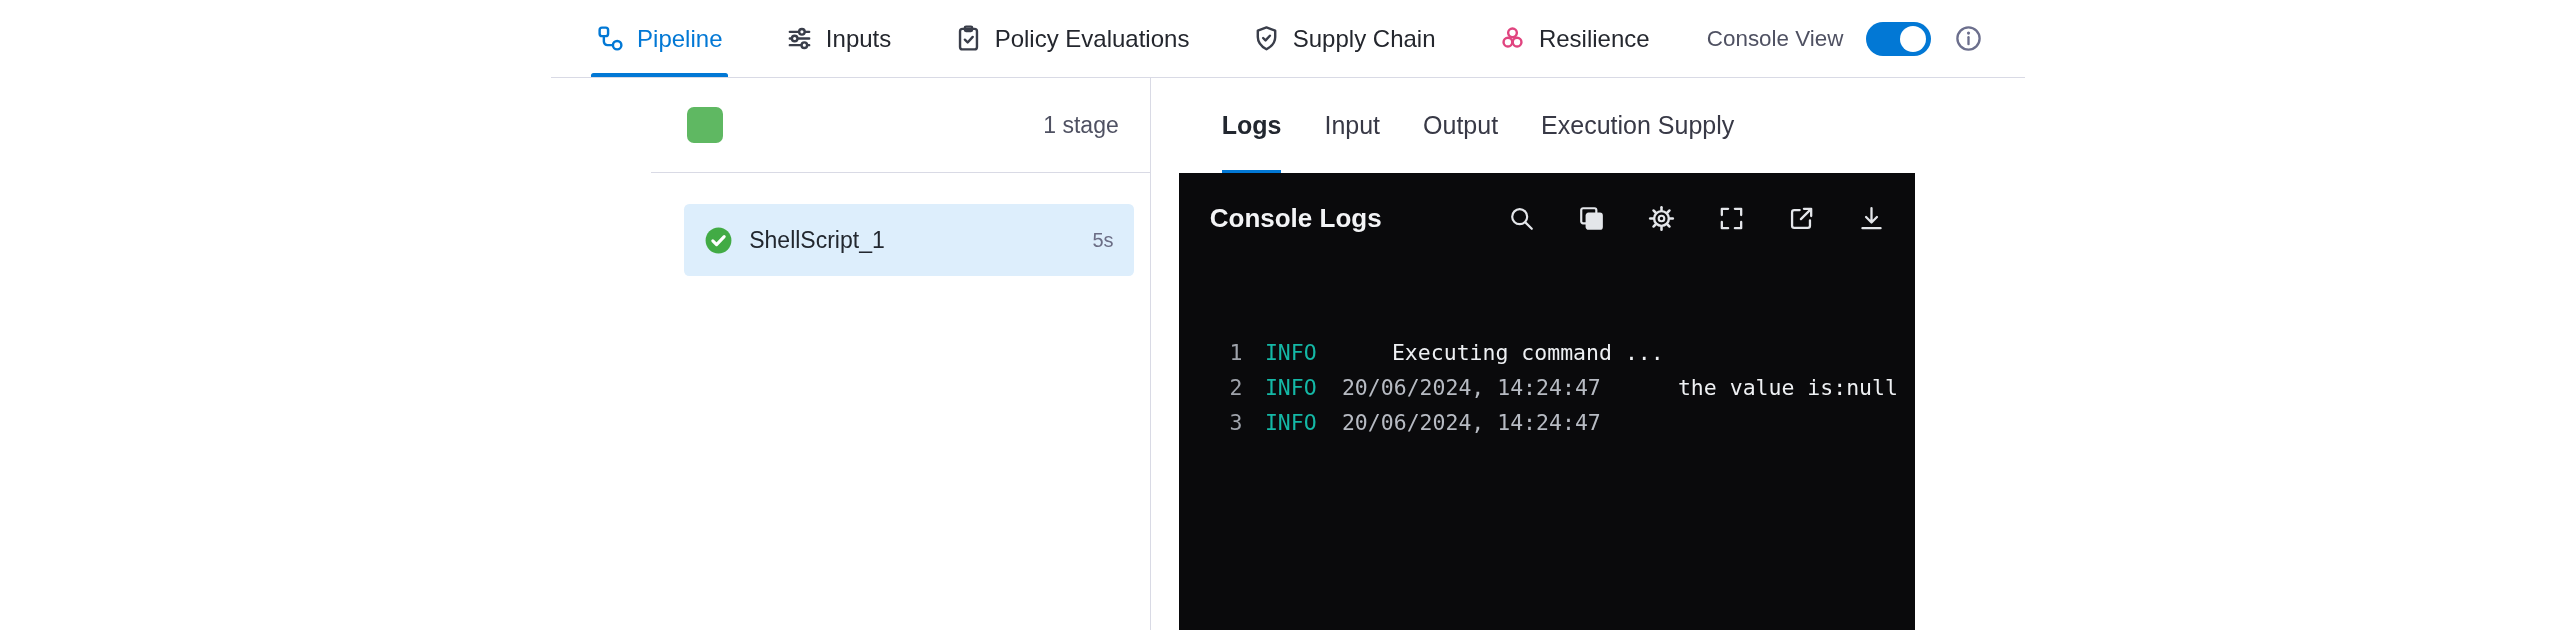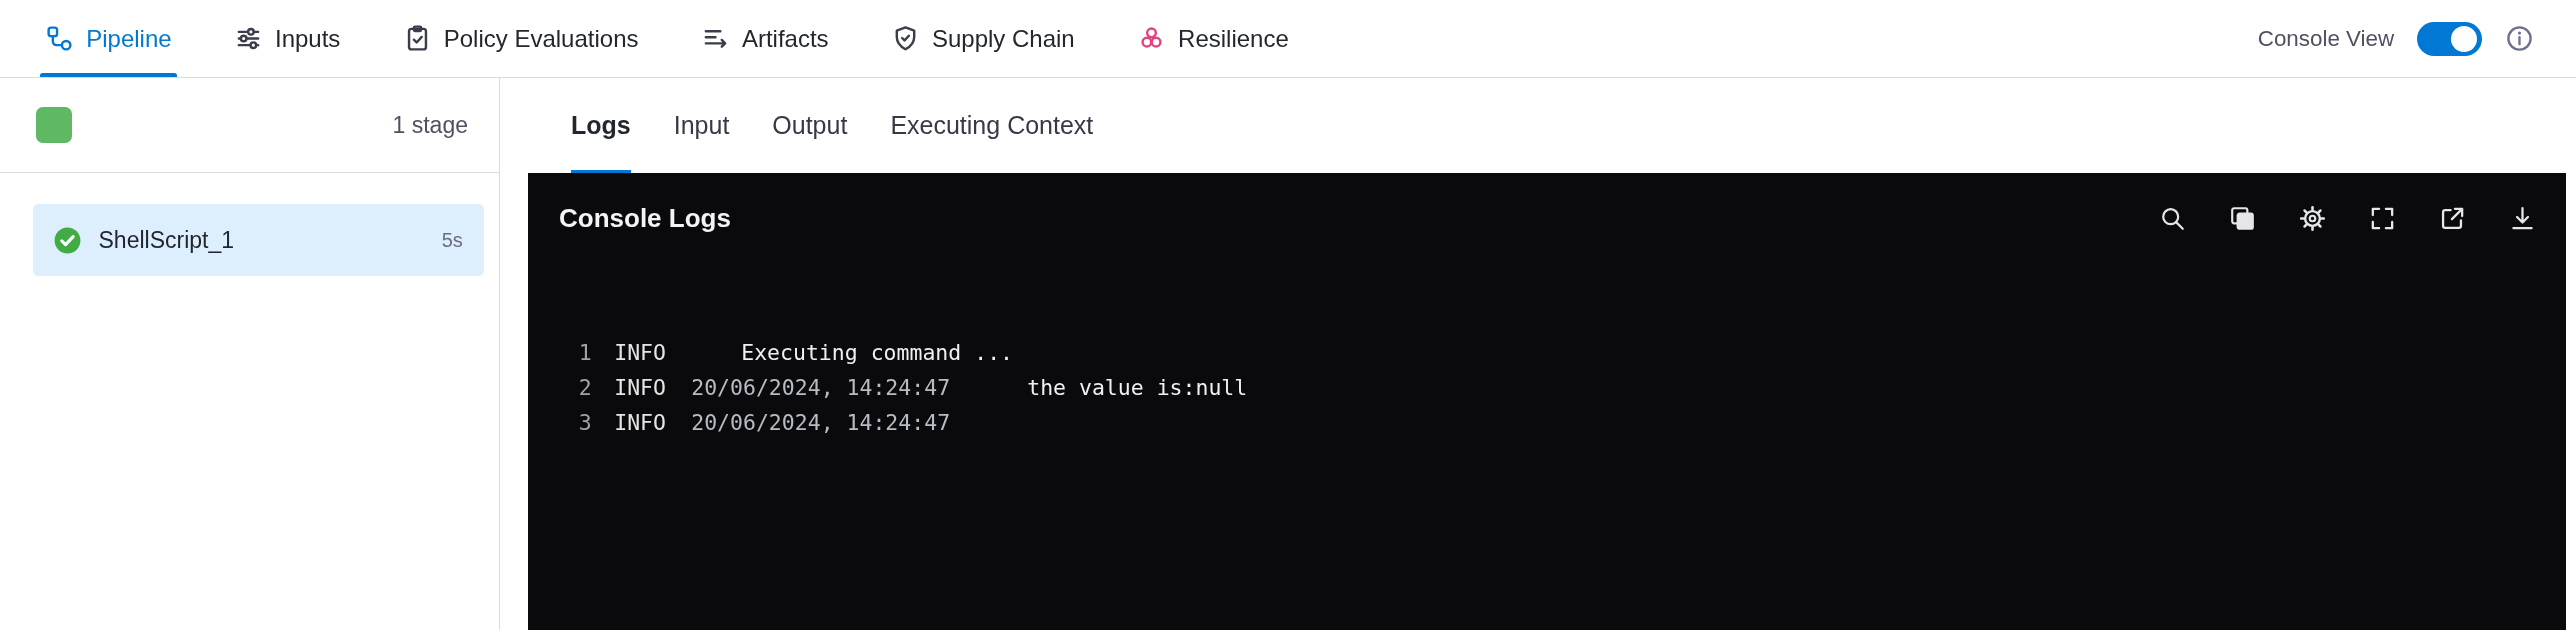--- a/index.html
+++ b/index.html
@@ -1,18 +1,18 @@
 <!DOCTYPE html>
 <html style="font-size:13.8px"><head>
 <meta charset="utf-8">
 <style>
   * { margin:0; padding:0; box-sizing:border-box; }
   html,body { width:2576px; height:631px; overflow:hidden; background:#fff;
               font-family:"Liberation Sans", sans-serif; }
-  .page { width:2576px; height:631px; display:flex; flex-direction:column; }
+  .page { width:2576px; height:631px; display:flex; flex-direction:column;align-items:center; }
 
   
   .topnav { height:78px; flex:0 0 78px; display:flex; align-items:stretch;
             justify-content:space-between; border-bottom:0.9px solid #d9dae5;
             background:#fff; padding:0 41px 0 40px; }
   .nav-tabs { display:flex; align-items:stretch; }
   .nav-tab { display:flex; align-items:center; gap:12px; margin-right:52px;
              padding:0 5.2px; font-size:24px; font-weight:500; color:#24272e;
              position:relative; cursor:pointer; white-space:nowrap; }
   .nav-tab .nicon { width:29px; height:29px; color:#3a3e4a; }
@@ -66,21 +66,21 @@
              flex-direction:column; min-height:0; }
   .console-header { height:90px; flex:0 0 90px; display:flex; align-items:center;
              justify-content:space-between; padding:0 29px 0 31px; }
   .console-title { font-size:26px; font-weight:700; color:#f3f4f6; }
   .console-tools { display:flex; align-items:center; gap:41px; }
   .tool-svg { width:29px; height:29px; color:#e4e6ea; cursor:pointer; }
   .console-body { flex:1; padding:72px 17px 0 50px;
              font-family:"DejaVu Sans Mono", monospace; font-size:21.5px; }
   .log-row { display:flex; height:35px; align-items:center; white-space:pre; }
   .log-row .ln  { width:13.8px; text-align:right; color:#9fa3ab; }
-  .log-row .lvl { width:53px; margin-left:22.4px; color:#e5e5e5; }
+  .log-row .lvl { width:53px; margin-left:22.4px; color:#14b8a6; }
   .log-row .ts  { width:262px; margin-left:24px; color:#b7bbc3; }
   .log-row .msg { margin-left:74px; color:#eef0f3; }
 
   svg { display:block; }
 </style>
 </head>
 <body>
 
 <div class="page">
 
@@ -108,27 +108,20 @@
 
       <div class="nav-tab">
         <svg class="nicon" viewBox="0 0 24 24" fill="none" stroke="currentColor" stroke-width="2" stroke-linecap="round" stroke-linejoin="round">
           <rect x="5" y="4" width="14" height="17" rx="2"></rect>
           <rect x="9" y="2.2" width="6" height="3.6" rx="1"></rect>
           <path d="M9 13l2.3 2.3 4.2-4.6"></path>
         </svg>
         <span>Policy Evaluations</span>
       </div>
 
-      <div class="nav-tab">
-        <svg class="nicon" viewBox="0 0 24 24" fill="none" stroke="currentColor" stroke-width="2" stroke-linecap="round" stroke-linejoin="round">
-          <path d="M4 6h12M4 11h8M4 16h8"></path>
-          <path d="M13 16h7M17.2 13.2L20 16l-2.8 2.8"></path>
-        </svg>
-        <span>Artifacts</span>
-      </div>
 
       <div class="nav-tab">
         <svg class="nicon" viewBox="0 0 24 24" fill="none" stroke="currentColor" stroke-width="2" stroke-linecap="round" stroke-linejoin="round">
           <path d="M12 2.8l7.2 2.7v5.2c0 4.8-3 7.9-7.2 10.2-4.2-2.3-7.2-5.4-7.2-10.2V5.5z"></path>
           <path d="M9.2 11.6l2 2 3.6-3.9"></path>
         </svg>
         <span>Supply Chain</span>
       </div>
 
       <div class="nav-tab">
@@ -178,21 +171,21 @@
         <div class="main-tab active">
           <span>Logs</span>
         </div>
         <div class="main-tab">
           <span>Input</span>
         </div>
         <div class="main-tab">
           <span>Output</span>
         </div>
         <div class="main-tab">
-          <span>Executing Context</span>
+          <span>Execution Supply</span>
         </div>
       </div>
 
       <div class="console">
         <div class="console-header">
           <span class="console-title">Console Logs</span>
           <div class="console-tools">
             <svg class="tool-svg" viewBox="0 0 24 24" fill="none" stroke="currentColor" stroke-width="1.8" stroke-linecap="round">
               <circle cx="10.5" cy="10.5" r="6.2"></circle>
               <path d="M15.2 15.2l5.3 5.3"></path>

